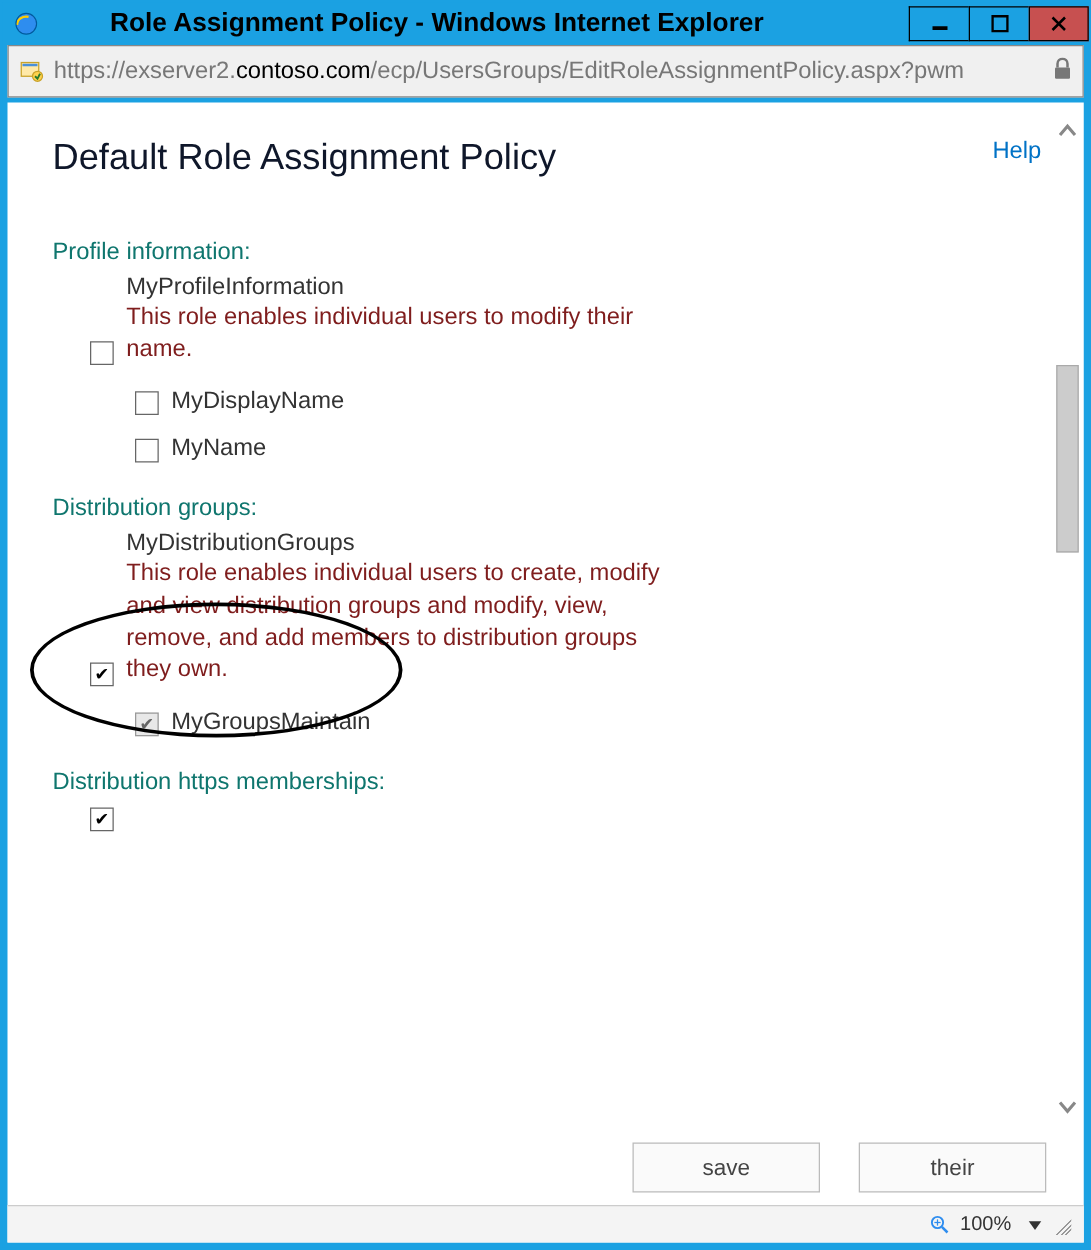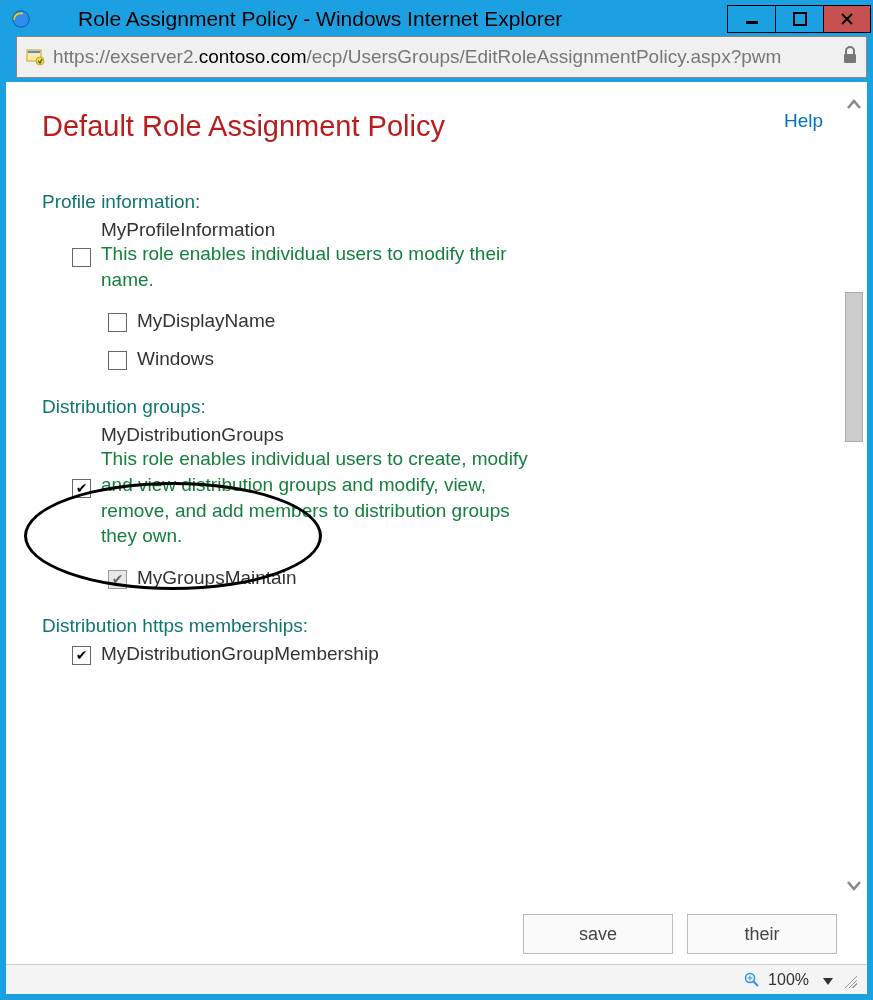--- a/index.html
+++ b/index.html
@@ -28,43 +28,43 @@
     padding-left: 8px;
   }
   .titlebar .ie-icon {
     width: 22px; height: 22px;
     margin-right: 10px;
   }
   .titlebar .title {
     flex: 1;
     color: #000;
     font-size: 21px;
-    font-weight: 400;
-    margin-left: 36px;
+    font-weight: 700;
+    margin-left: 46px;
   }
   .win-buttons { display: flex; }
   .win-btn {
     width: 48px; height: 28px;
     border-left: 1px solid #000;
     border-top: 1px solid #000;
     border-bottom: 1px solid #000;
     display: flex; align-items: center; justify-content: center;
     font-family: "Segoe UI Symbol", sans-serif;
     font-size: 15px;
     background: #1ba1e2;
   }
   .win-btn:last-child { border-right: 1px solid #000; }
   .win-btn.close { background: #c75050; }
   .win-btn svg { display:block; }
 
   .chrome-bar {
     height: 42px;
     background: #f0f0f0;
     border: 1px solid #888;
-    margin: 0 4px 4px 14px;
+    margin: 0 4px 4px 4px;
     display: flex;
     align-items: center;
     padding: 0 8px;
     gap: 8px;
   }
   .chrome-bar .page-icon {
     width: 20px; height: 20px;
     display:flex;align-items:center;justify-content:center;
   }
   .chrome-bar .url {
@@ -96,38 +96,38 @@
   .content {
     flex: 1;
     padding: 28px 36px 10px 36px;
     font-size: 19px;
     color: #555;
     position: relative;
   }
   .help-link {
     position: absolute;
     top: 28px;
-    right: 18px;
+    right: 8px;
     color: #0072c6;
     font-size: 19px;
   }
   h1.page-title {
     font-size: 29px;
     font-weight: 300;
-    color: #b91c1c;
+    color: #0f172a;
     margin: 0 0 48px 0;
   }
   .section-label {
     font-size: 19px;
     color: #0f766e;
     margin: 0 0 6px 0;
   }
   .role-row {
     display: flex;
-    align-items: center;
+    align-items: flex-end;
     gap: 10px;
     margin-bottom: 2px;
   }
   .cb {
     width: 19px; height: 19px;
     border: 1px solid #666;
     background: #fff;
     display: inline-flex;
     align-items: center; justify-content: center;
     flex: 0 0 19px;
@@ -136,21 +136,21 @@
   .cb.checked::after {
     content: "✔";
     font-size: 14px;
     line-height: 1;
     color: #000;
   }
   .cb.disabled { background: #e8e8e8; border-color:#999; }
   .cb.disabled.checked::after { color: #666; }
   .role-name { color: #333; }
   .role-desc {
-    color: #15803d;
+    color: #7f1d1d;
     line-height: 1.35;
     max-width: 430px;
   }
   .sub-roles {
     margin: 18px 0 26px 38px;
   }
   .sub-roles .role-row { margin-bottom: 16px; padding-left: 36px; }
   .indent { margin-left: 30px; }
 
   .scroll-gutter {
@@ -177,21 +177,21 @@
     top: 170px;
     width: 18px;
     height: 150px;
     background: #ccc;
     border: 1px solid #aaa;
   }
 
   .button-row {
     display: flex;
     justify-content: flex-end;
-    gap: 14px;
+    gap: 31px;
     padding: 6px 30px 10px 0;
   }
   .btn {
     min-width: 150px;
     height: 40px;
     border: 1px solid #bbb;
     background: #fafafa;
     color: #444;
     font-size: 18px;
     display:flex;align-items:center;justify-content:center;
@@ -308,21 +308,21 @@
             <div class="role-desc">This role enables individual users to modify their name.</div>
           </div>
         </div>
         <div class="sub-roles indent">
           <div class="role-row">
             <span class="cb"></span>
             <div class="role-name">MyDisplayName</div>
           </div>
           <div class="role-row">
             <span class="cb"></span>
-            <div class="role-name">Windows</div>
+            <div class="role-name">MyName</div>
           </div>
         </div>
 
         <div class="section-label">Distribution groups:</div>
         <div class="role-row indent">
           <span class="cb checked"></span>
           <div>
             <div class="role-name">MyDistributionGroups</div>
             <div class="role-desc">This role enables individual users to create, modify and view distribution groups and modify, view, remove, and add members to distribution groups they own.</div>
           </div>
@@ -331,21 +331,20 @@
           <div class="role-row">
             <span class="cb checked disabled"></span>
             <div class="role-name">MyGroupsMaintain</div>
           </div>
         </div>
 
         <div class="section-label">Distribution https memberships:</div>
         <div class="role-row indent">
           <span class="cb checked"></span>
           <div>
-            <div class="role-name">MyDistributionGroupMembership</div>
           </div>
         </div>
 
         <div class="annotation-ellipse"></div>
       </div>
 
       <div class="scroll-gutter">
         <div class="scroll-arrow">
           <svg width="18" height="18" viewBox="0 0 18 18">
               <path d="M3 12 L9 5 L15 12" fill="none" stroke="#888" stroke-width="2.5"></path>

